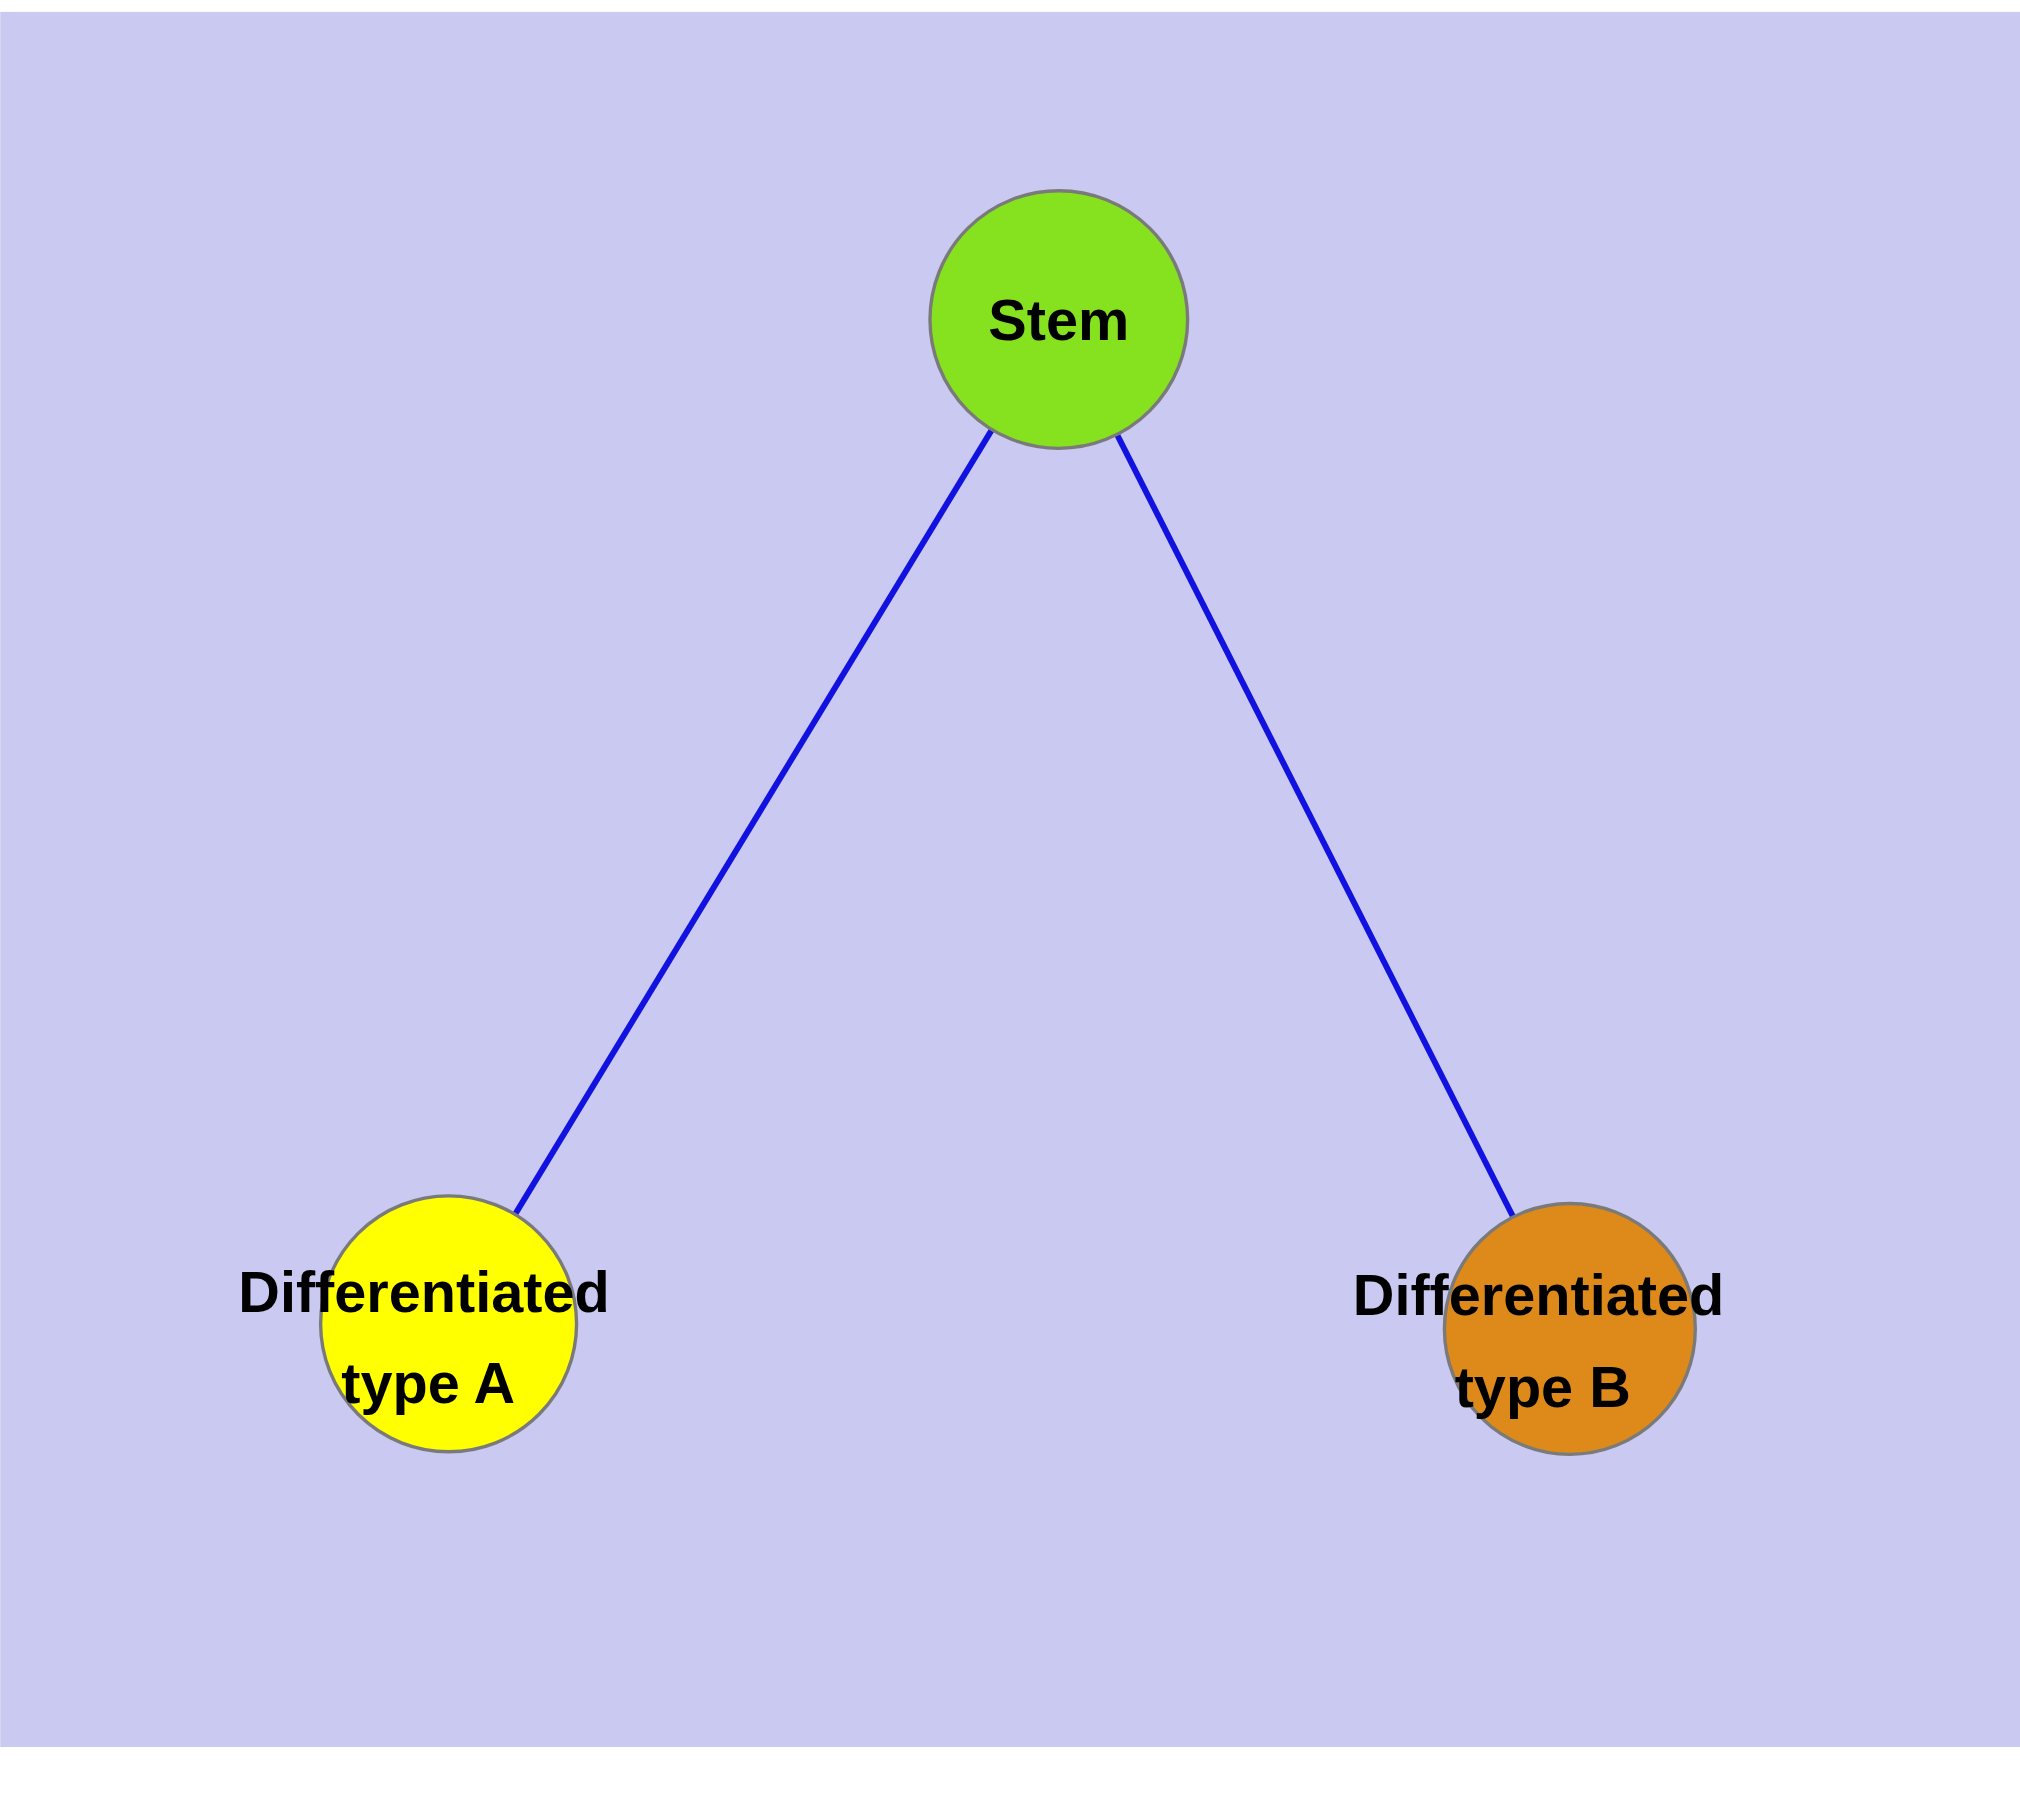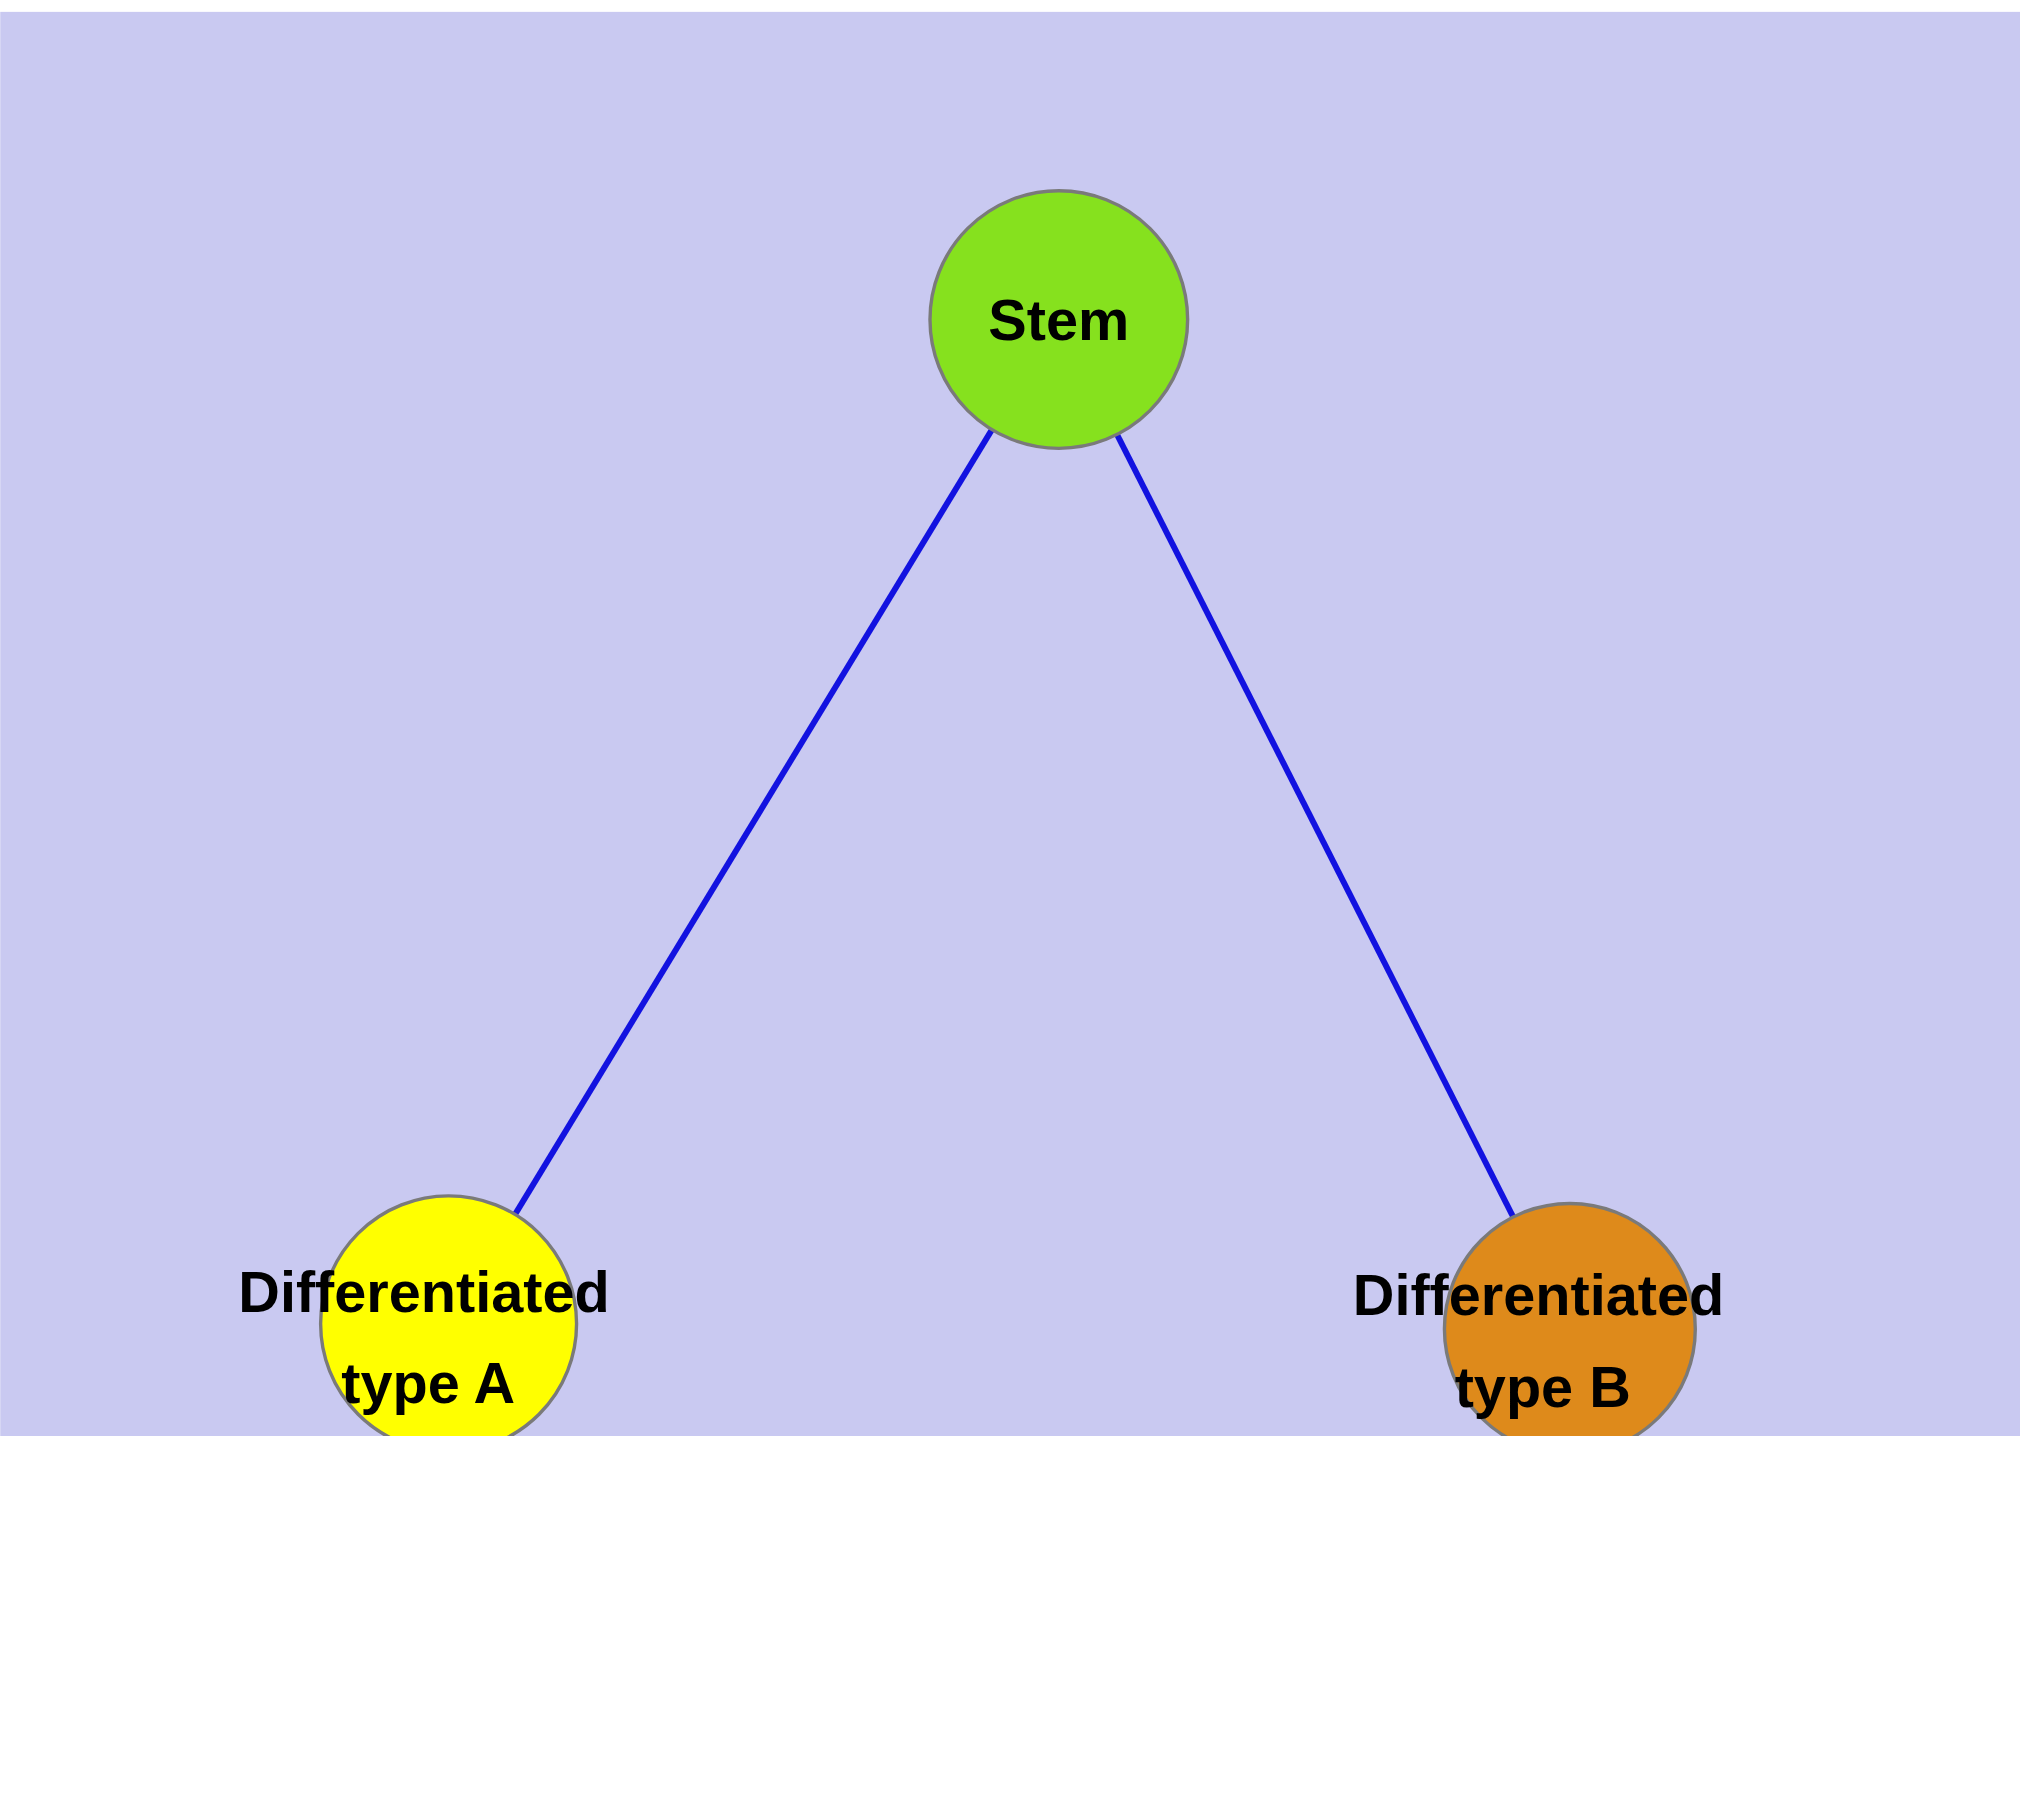--- a/index.html
+++ b/index.html
@@ -3,21 +3,21 @@
 <meta charset="utf-8">
 <style>
   html, body {
     margin: 0;
     padding: 0;
     background: #ffffff;
   }
   .stage {
     position: relative;
     width: 2021px;
-    height: 1436px;
+    height: 1747px;
     overflow: hidden;
   }
   svg.diagram {
     display: block;
     width: 2021px;
     height: 1812px;
   }
   .node-circle {
     stroke: #7a7a7a;
     stroke-width: 4;

